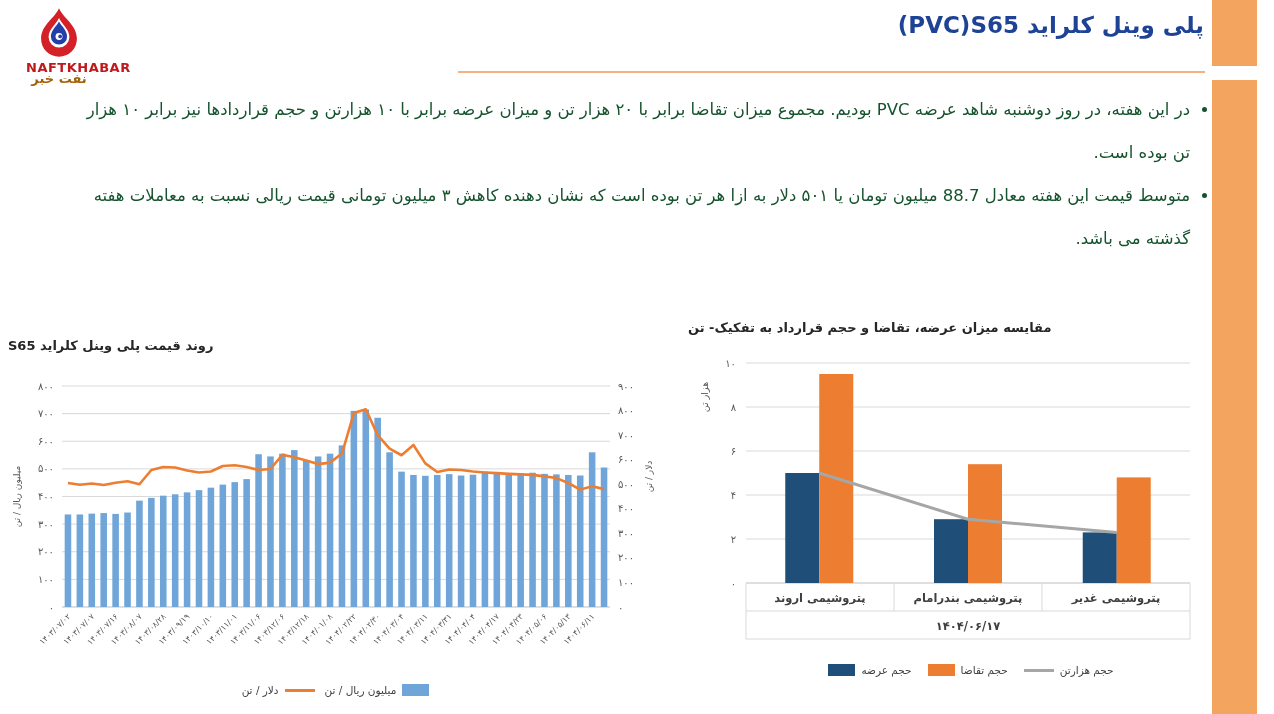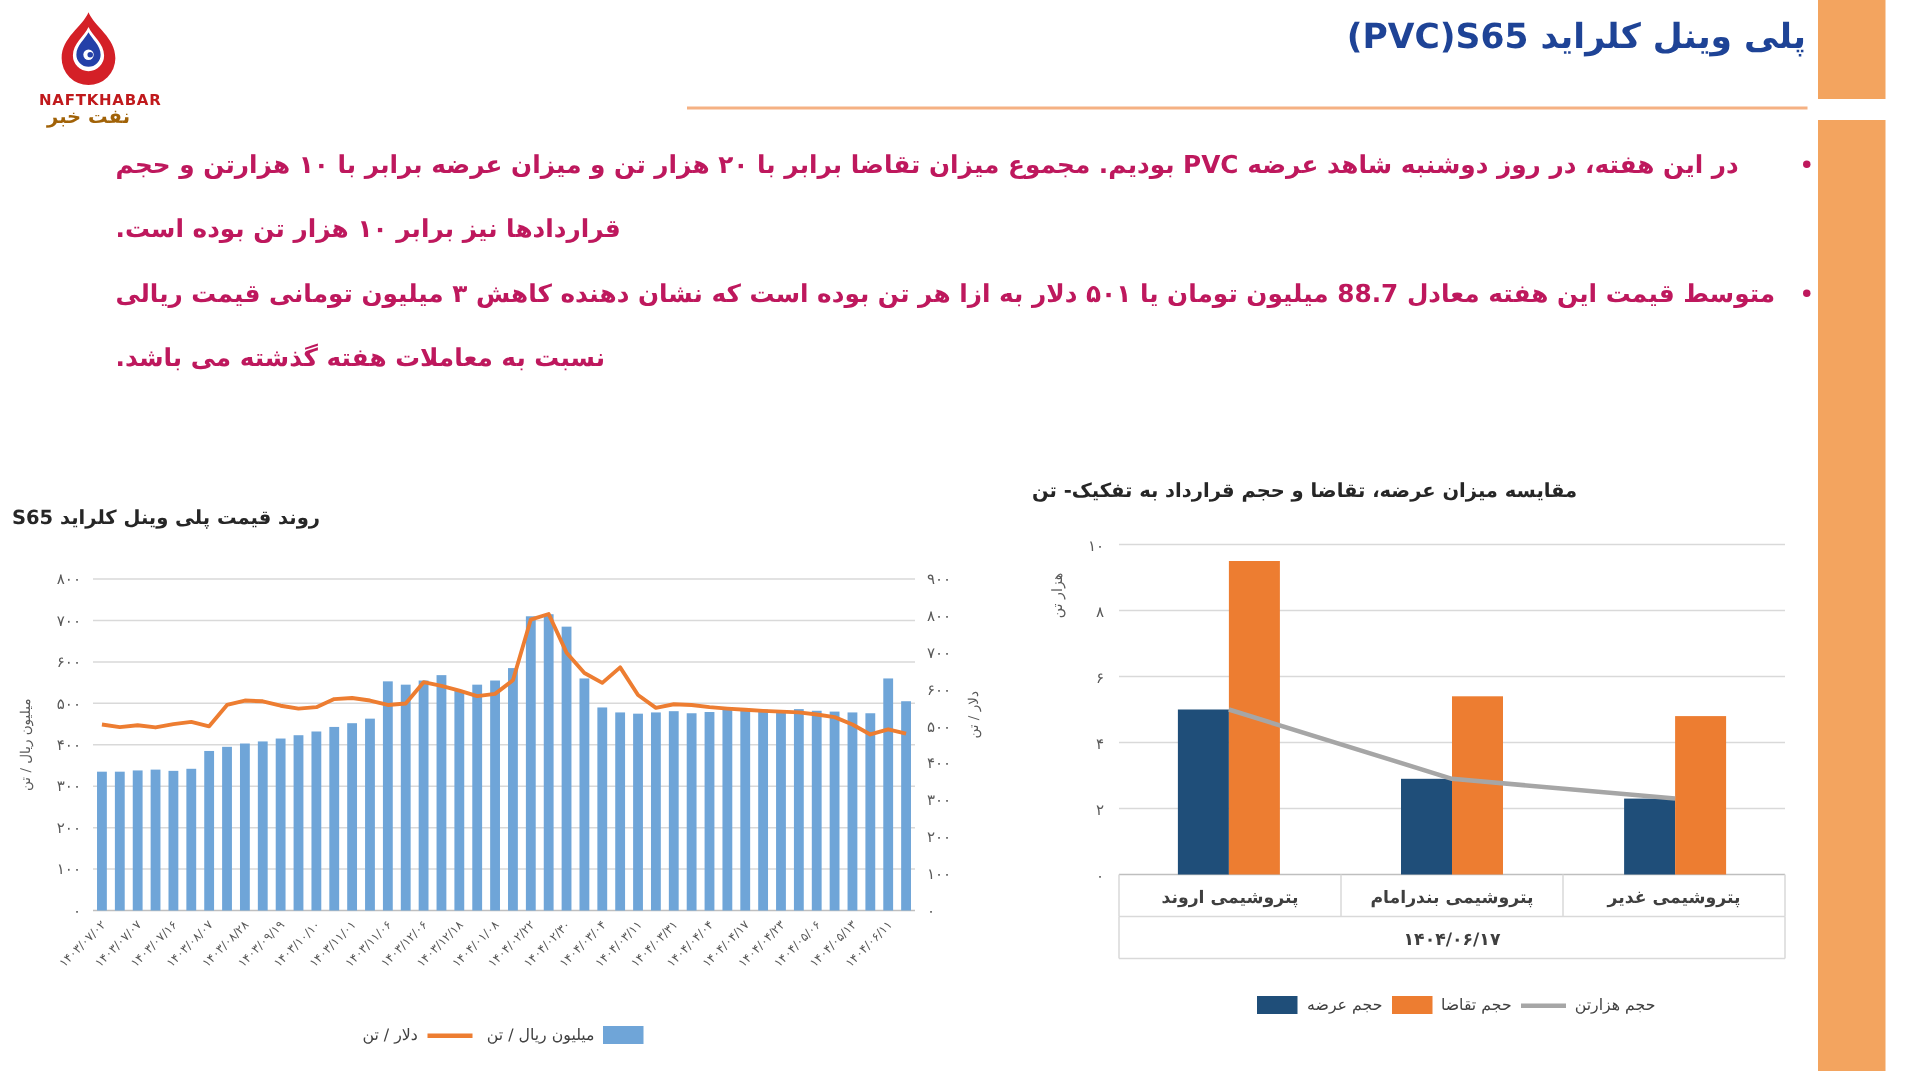--- a/index.html
+++ b/index.html
@@ -3,29 +3,29 @@
 <meta charset="utf-8">
 <style>
   html,body{margin:0;padding:0;background:#ffffff;}
   .slide{position:relative;width:1274px;height:714px;background:#ffffff;overflow:hidden;
          font-family:"DejaVu Sans",sans-serif;}
   
   .accent-top{position:absolute;top:0;height:66px;width:45px;right:17px;}
   .accent-main{position:absolute;top:80px;bottom:0;width:45px;right:17px;}
   
   .logo{position:absolute;top:6px;left:26px;width:66px;height:80px;text-align:center;}
-  .logo .en{font-size:10px;font-weight:bold;color:#c0191c;letter-spacing:.5px;line-height:8px;}
+  .logo .en{font-size:13px;font-weight:bold;color:#c0191c;letter-spacing:.5px;line-height:8px;}
   .logo .fa{font-size:13px;font-weight:bold;color:#a16207;line-height:13px;direction:rtl;}
   
   .title{position:absolute;top:12px;right:70px;left:420px;text-align:right;direction:rtl;
          font-size:23px;font-weight:bold;}
   .title-rule{position:absolute;top:71px;left:458px;right:69px;height:2px;}
   
-  .bullets{position:absolute;top:88px;right:62px;width:1135px;direction:rtl;text-align:left;
-           font-size:16.5px;color:#be185d;line-height:43px;font-weight:bold;}
+  .bullets{position:absolute;top:88px;right:62px;width:1135px;direction:rtl;text-align:right;
+           font-size:16.5px;color:#14532d;line-height:43px;}
   .bullets ul{margin:0;padding:0 22px 0 0;}
   .bullets li{margin:0 0 0 0;}
   
   .chart{position:absolute;}
   .chart .ctitle{text-align:left;font-size:13px;font-weight:bold;color:#262626;direction:rtl;}
   .legend{position:absolute;width:100%;display:flex;justify-content:center;align-items:center;
           gap:10px;font-size:10.5px;color:#404040;direction:ltr;}
   .sw-rect{display:inline-block;width:27px;height:12px;}
   .sw-line{display:inline-block;width:30px;height:3px;}
   .lg-item{display:flex;align-items:center;gap:6px;}
@@ -206,21 +206,21 @@
         <line x1="502" y1="248" x2="502" y2="276" stroke="#D9D9D9"></line>
         <line x1="58" y1="276" x2="502" y2="276" stroke="#D9D9D9"></line>
         <line x1="58" y1="276" x2="58" y2="304" stroke="#D9D9D9"></line>
         <line x1="502" y1="276" x2="502" y2="304" stroke="#D9D9D9"></line>
         <line x1="58" y1="304" x2="502" y2="304" stroke="#D9D9D9"></line>
         <text x="132" y="267" font-size="11.5" fill="#3F3F3F" font-weight="bold" text-anchor="middle" direction="rtl">پتروشیمی اروند</text>
         <text x="280" y="267" font-size="11.5" fill="#3F3F3F" font-weight="bold" text-anchor="middle" direction="rtl">پتروشیمی بندرامام</text>
         <text x="428" y="267" font-size="11.5" fill="#3F3F3F" font-weight="bold" text-anchor="middle" direction="rtl">پتروشیمی غدیر</text>
         <text x="280" y="295" font-size="11.5" fill="#3F3F3F" font-weight="bold" text-anchor="middle">۱۴۰۴/۰۶/۱۷</text>
       </svg>
-    <div class="legend" style="top:344px;gap:6px;">
+    <div class="legend" style="top:344px;gap:16px;">
       <span class="lg-item">
         <span class="sw-rect" style="background:#1F4E79;"></span>
         <span>حجم عرضه</span>
       </span>
       <span class="lg-item">
         <span class="sw-rect" style="background:#ED7D31;"></span>
         <span>حجم تقاضا</span>
       </span>
       <span class="lg-item">
         <span class="sw-line" style="background:#A6A6A6;"></span>

